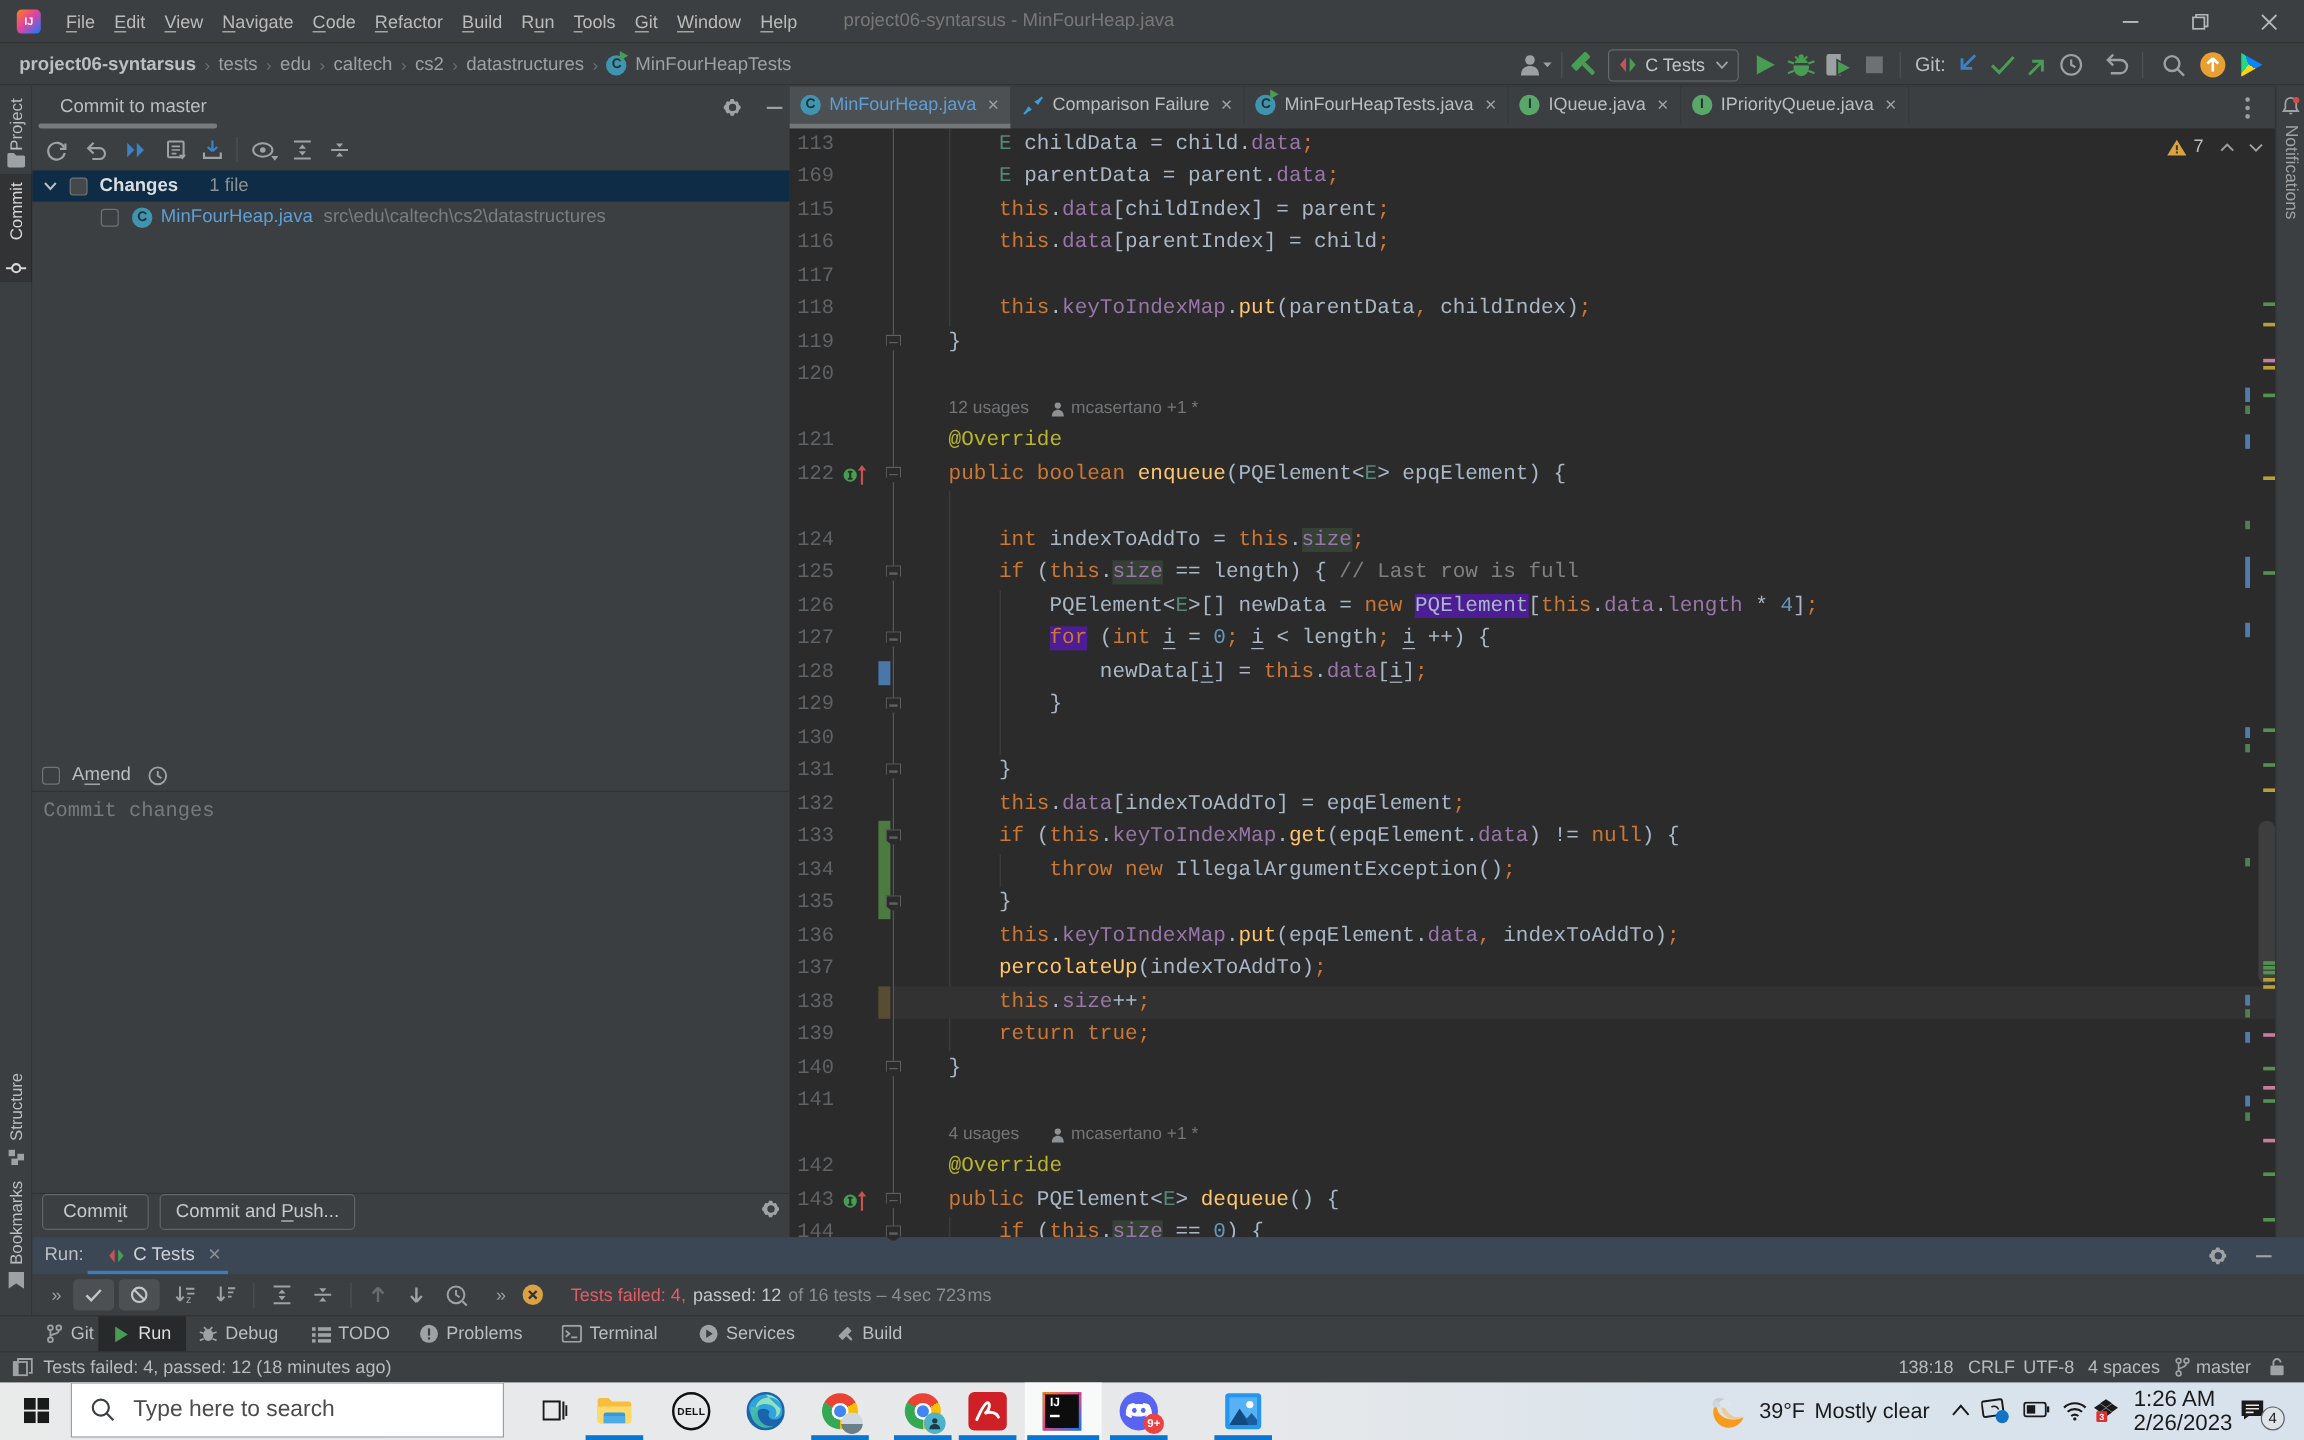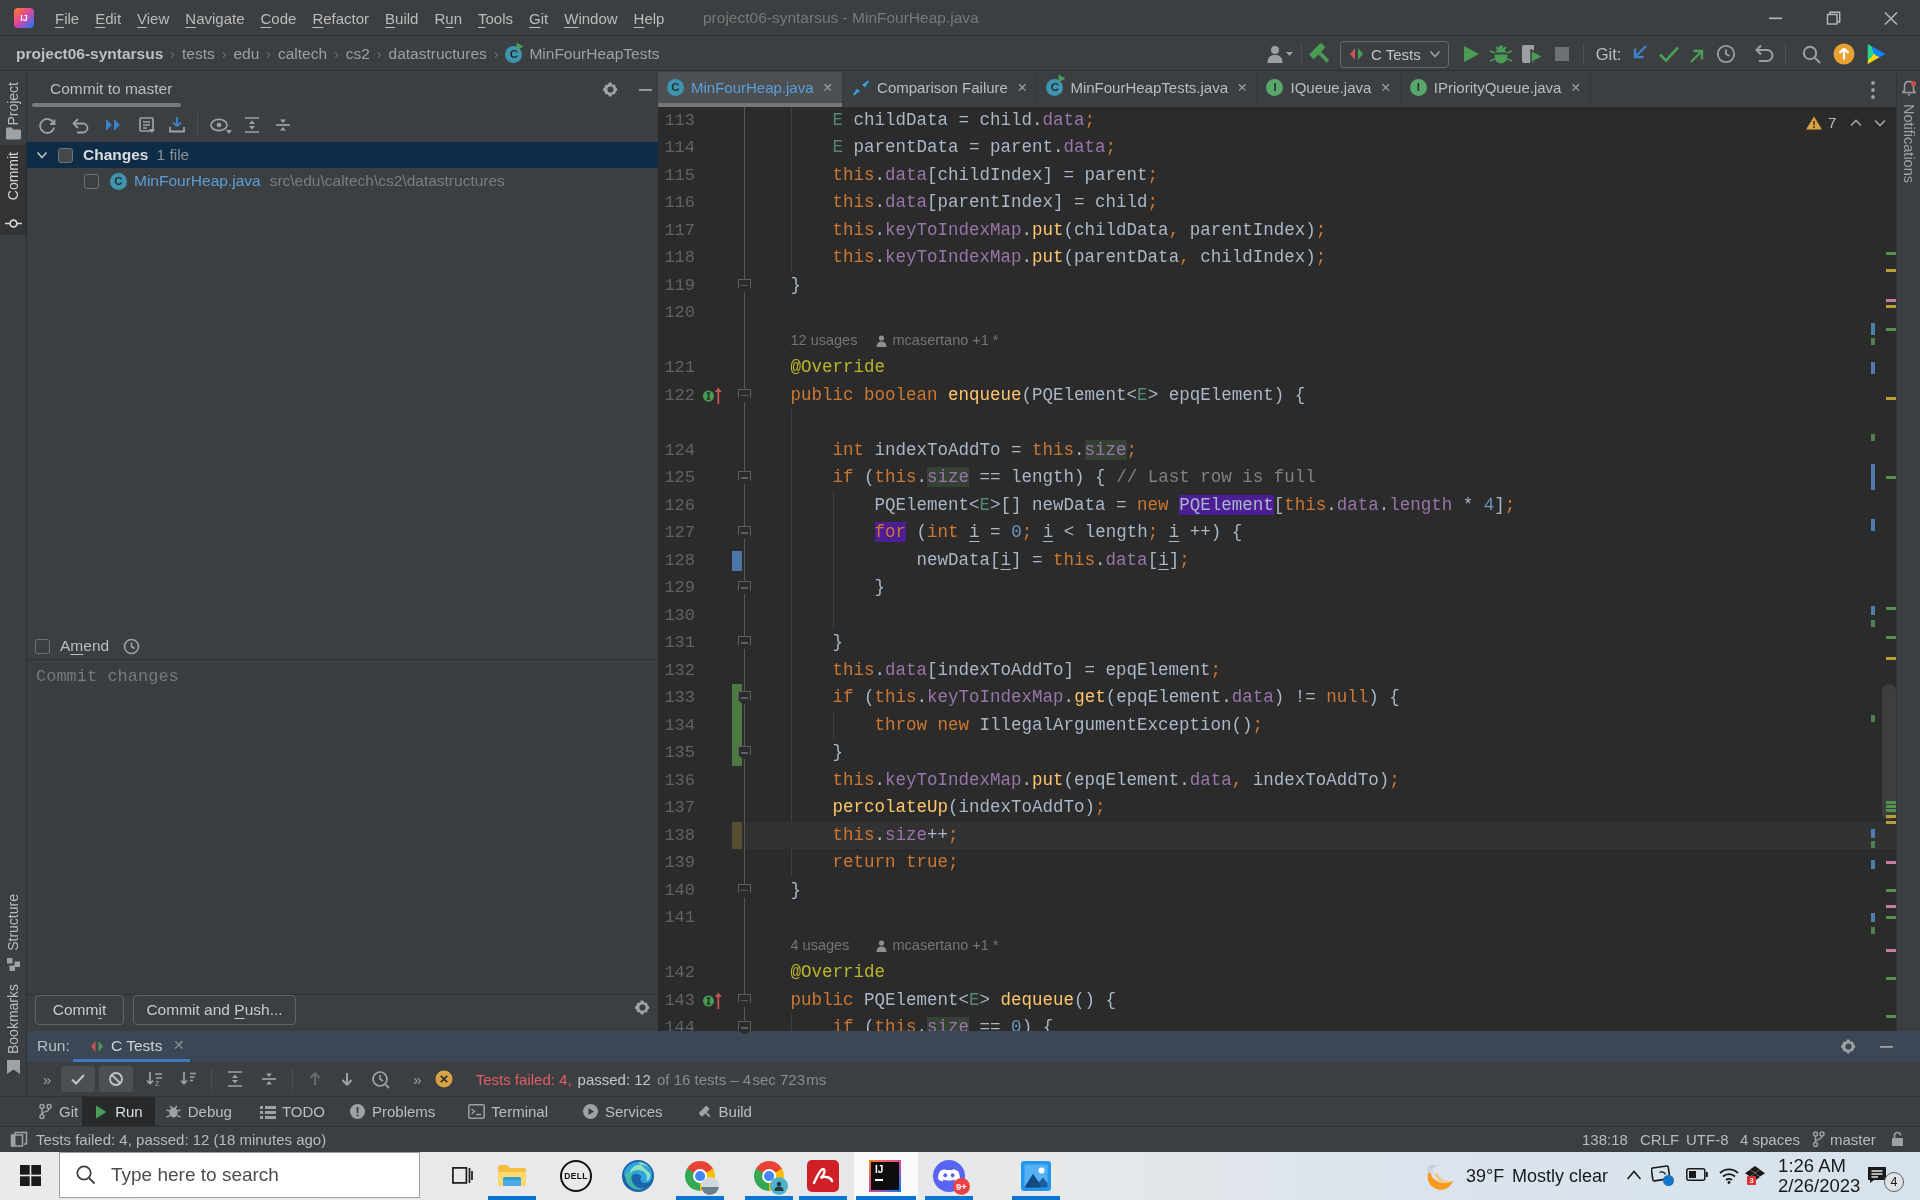--- a/index.html
+++ b/index.html
@@ -277,21 +277,21 @@
           <path d="M10 8 L13 4.5 H7 Z M10 12 L7 15.5 H13 Z" fill="#9fa2a4"></path>
         </svg>
   </div>
   <div id="ctree">
     <div class="trow sel">
       <svg style="margin-left:9px" width="12" height="12" viewBox="0 0 12 12">
             <path d="M1.5 3.5 L6 8.5 L10.5 3.5" fill="none" stroke="#bbbdbf" stroke-width="1.7"></path>
           </svg>
       <span class="cbx" style="margin-left:10px;background:#43484a"></span>
       <b style="margin-left:10px;color:#dadde0">Changes</b>
-      <span style="margin-left:8px;color:#8d9193">1 file</span>
+      <span style="margin-left:26px;color:#8d9193">1 file</span>
     </div>
     <div class="trow">
       <span class="cbx" style="margin-left:57px"></span>
       <span class="fic cic" style="margin-left:11px">C</span>
       <span style="color:#5c9fd8">MinFourHeap.java</span>
       <span style="margin-left:9px;color:#7b7e80">src\edu\caltech\cs2\datastructures</span>
     </div>
   </div>
   <div id="amend">
     <span class="cbx" style="margin-left:8px"></span>
@@ -318,24 +318,24 @@
     <div class="ab" style="left:74px;top:478.5px;width:10px;height:20px;background:#4a76a8"></div>
     <div class="ab" style="left:74px;top:612px;width:10px;height:82px;background:#4d7a40"></div>
     <div class="ab" style="left:74px;top:749.5px;width:10px;height:27px;background:#564d33"></div>
 
     <div class="ig" style="left:132.5px;top:34.5px;height:165px"></div>
     <div class="ig" style="left:132.5px;top:337px;height:467px"></div>
     <div class="ig" style="left:132.5px;top:942px;height:17px"></div>
     <div class="ig" style="left:174.5px;top:419.5px;height:137px"></div>
     <div class="ig" style="left:174.5px;top:639.5px;height:27px"></div>
 <div class="crow" style="top:34.5px"><span class="ln">113</span><span class="ct">        <span class="t">E</span> childData = child.<span class="f">data</span><span class="k">;</span></span></div>
-<div class="crow" style="top:62.0px"><span class="ln">114</span><span class="ct">        <span class="t">E</span> parentData = parent.<span class="f">data</span><span class="k">;</span></span></div>
+<div class="crow" style="top:62.0px"><span class="ln">169</span><span class="ct">        <span class="t">E</span> parentData = parent.<span class="f">data</span><span class="k">;</span></span></div>
 <div class="crow" style="top:89.5px"><span class="ln">115</span><span class="ct">        <span class="k">this</span>.<span class="f">data</span>[childIndex] = parent<span class="k">;</span></span></div>
 <div class="crow" style="top:117.0px"><span class="ln">116</span><span class="ct">        <span class="k">this</span>.<span class="f">data</span>[parentIndex] = child<span class="k">;</span></span></div>
-<div class="crow" style="top:144.5px"><span class="ln">117</span><span class="ct">        <span class="k">this</span>.<span class="f">keyToIndexMap</span>.<span class="m">put</span>(childData<span class="k">,</span> parentIndex)<span class="k">;</span></span></div>
+<div class="crow" style="top:144.5px"><span class="ln">117</span></div>
 <div class="crow" style="top:172.0px"><span class="ln">118</span><span class="ct">        <span class="k">this</span>.<span class="f">keyToIndexMap</span>.<span class="m">put</span>(parentData<span class="k">,</span> childIndex)<span class="k">;</span></span></div>
 <div class="crow" style="top:199.5px"><span class="ln">119</span><span class="fm fe"><span></span></span><span class="ct">    }</span></div>
 <div class="crow" style="top:227.0px"><span class="ln">120</span><span class="ct"></span></div>
 <div class="crow" style="top:254.5px"><span class="inlay" style="left:132.5px">12 usages</span><svg class="psn" style="left:216.5px" width="13" height="14" viewBox="0 0 13 14">
             <circle cx="6.5" cy="4" r="2.6" fill="#8e9193"></circle>
             <path d="M1.5 13 C1.5 9.2 4 7.5 6.5 7.5 C9 7.5 11.5 9.2 11.5 13 Z" fill="#8e9193"></path>
           </svg><span class="inlay" style="left:234.5px">mcasertano +1 *</span></div>
 <div class="crow" style="top:282.0px"><span class="ln">121</span><span class="ct">    <span class="an">@Override</span></span></div>
 <div class="crow" style="top:309.5px"><span class="ln">122</span><svg class="ovr" width="22" height="20" viewBox="0 0 22 20">
             <circle cx="6.5" cy="10" r="5.5" fill="#499C54"></circle>

